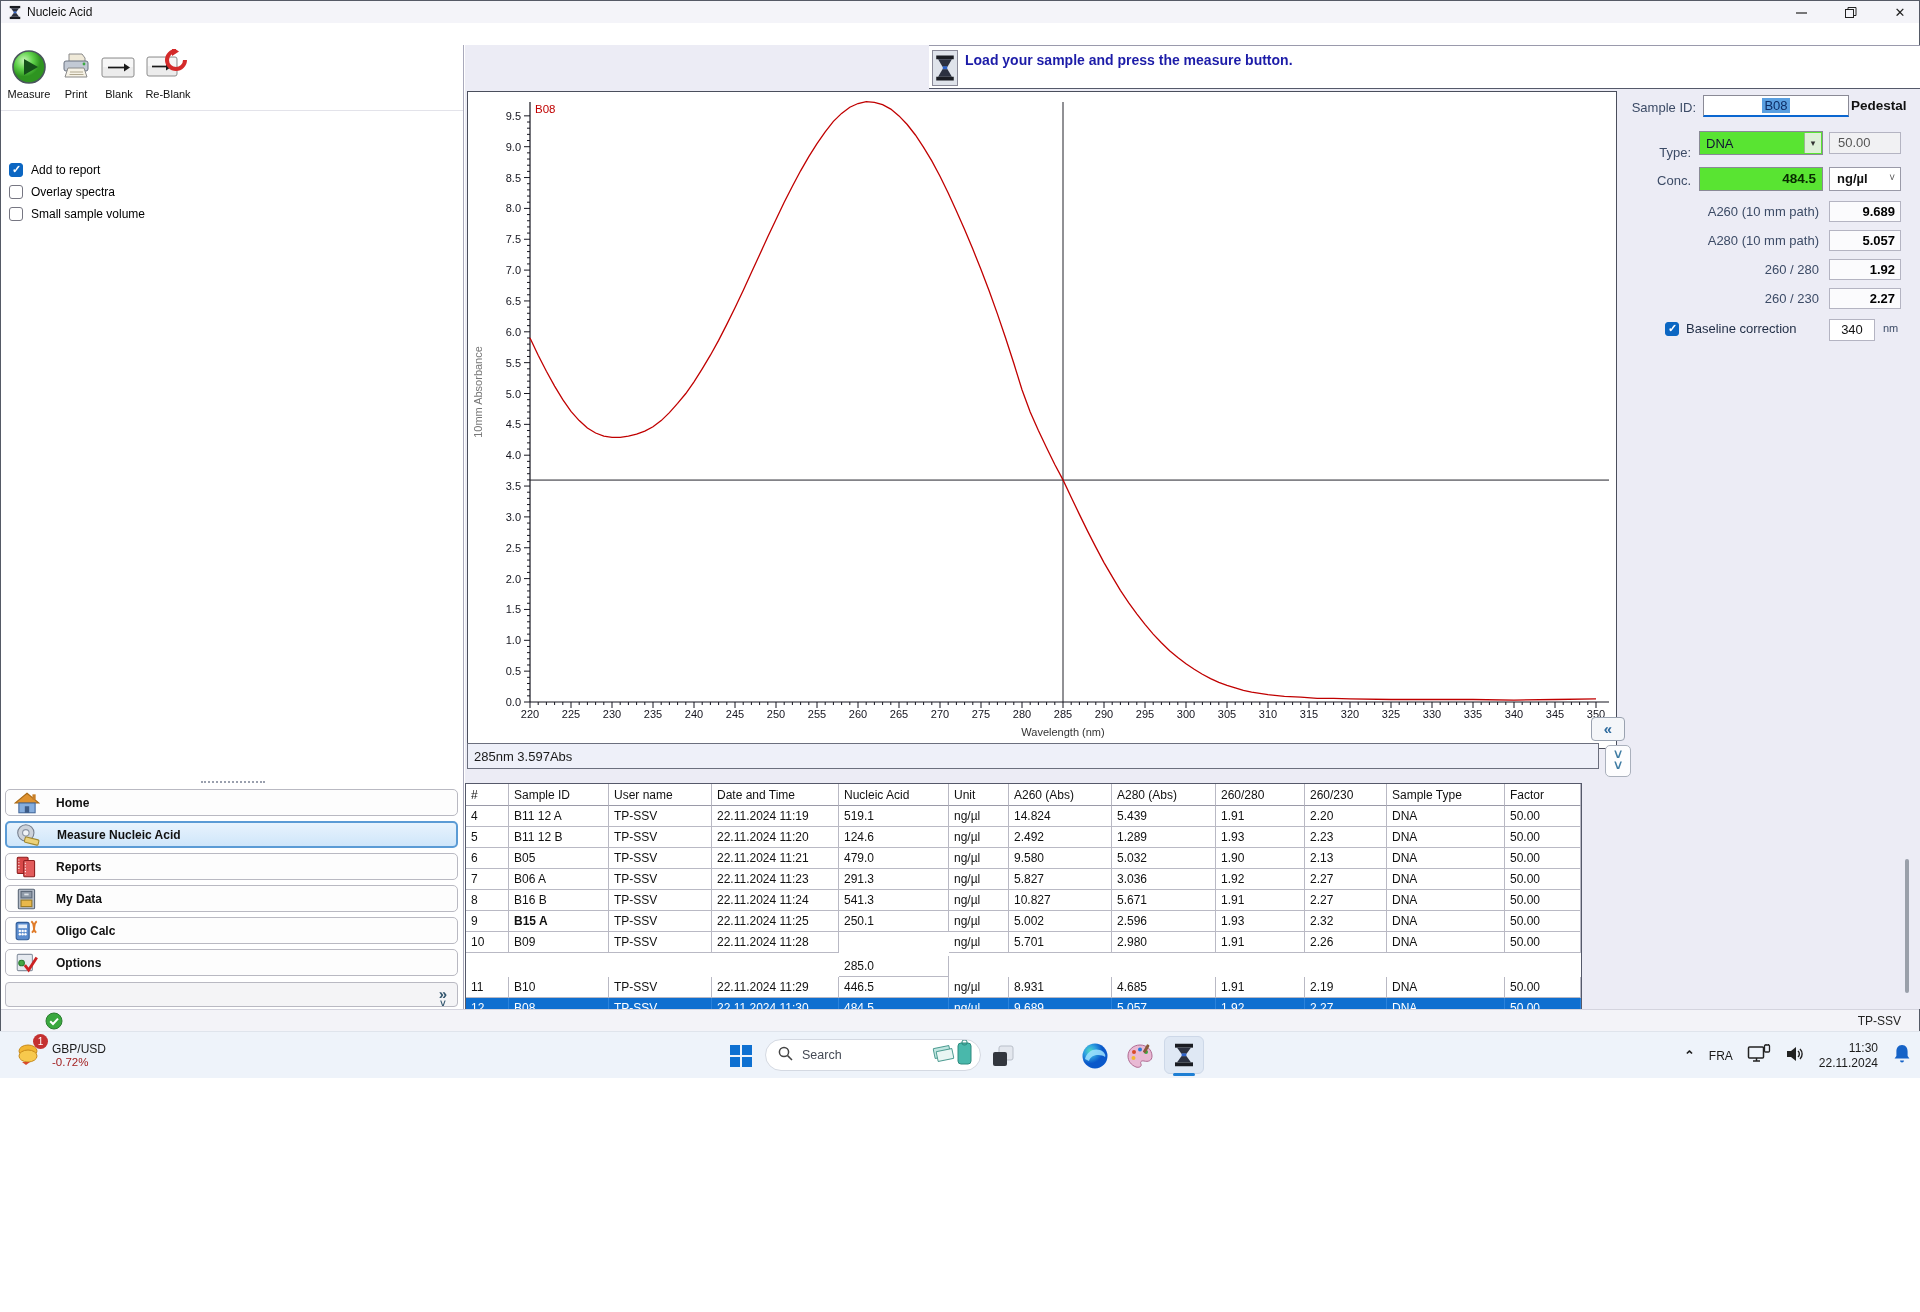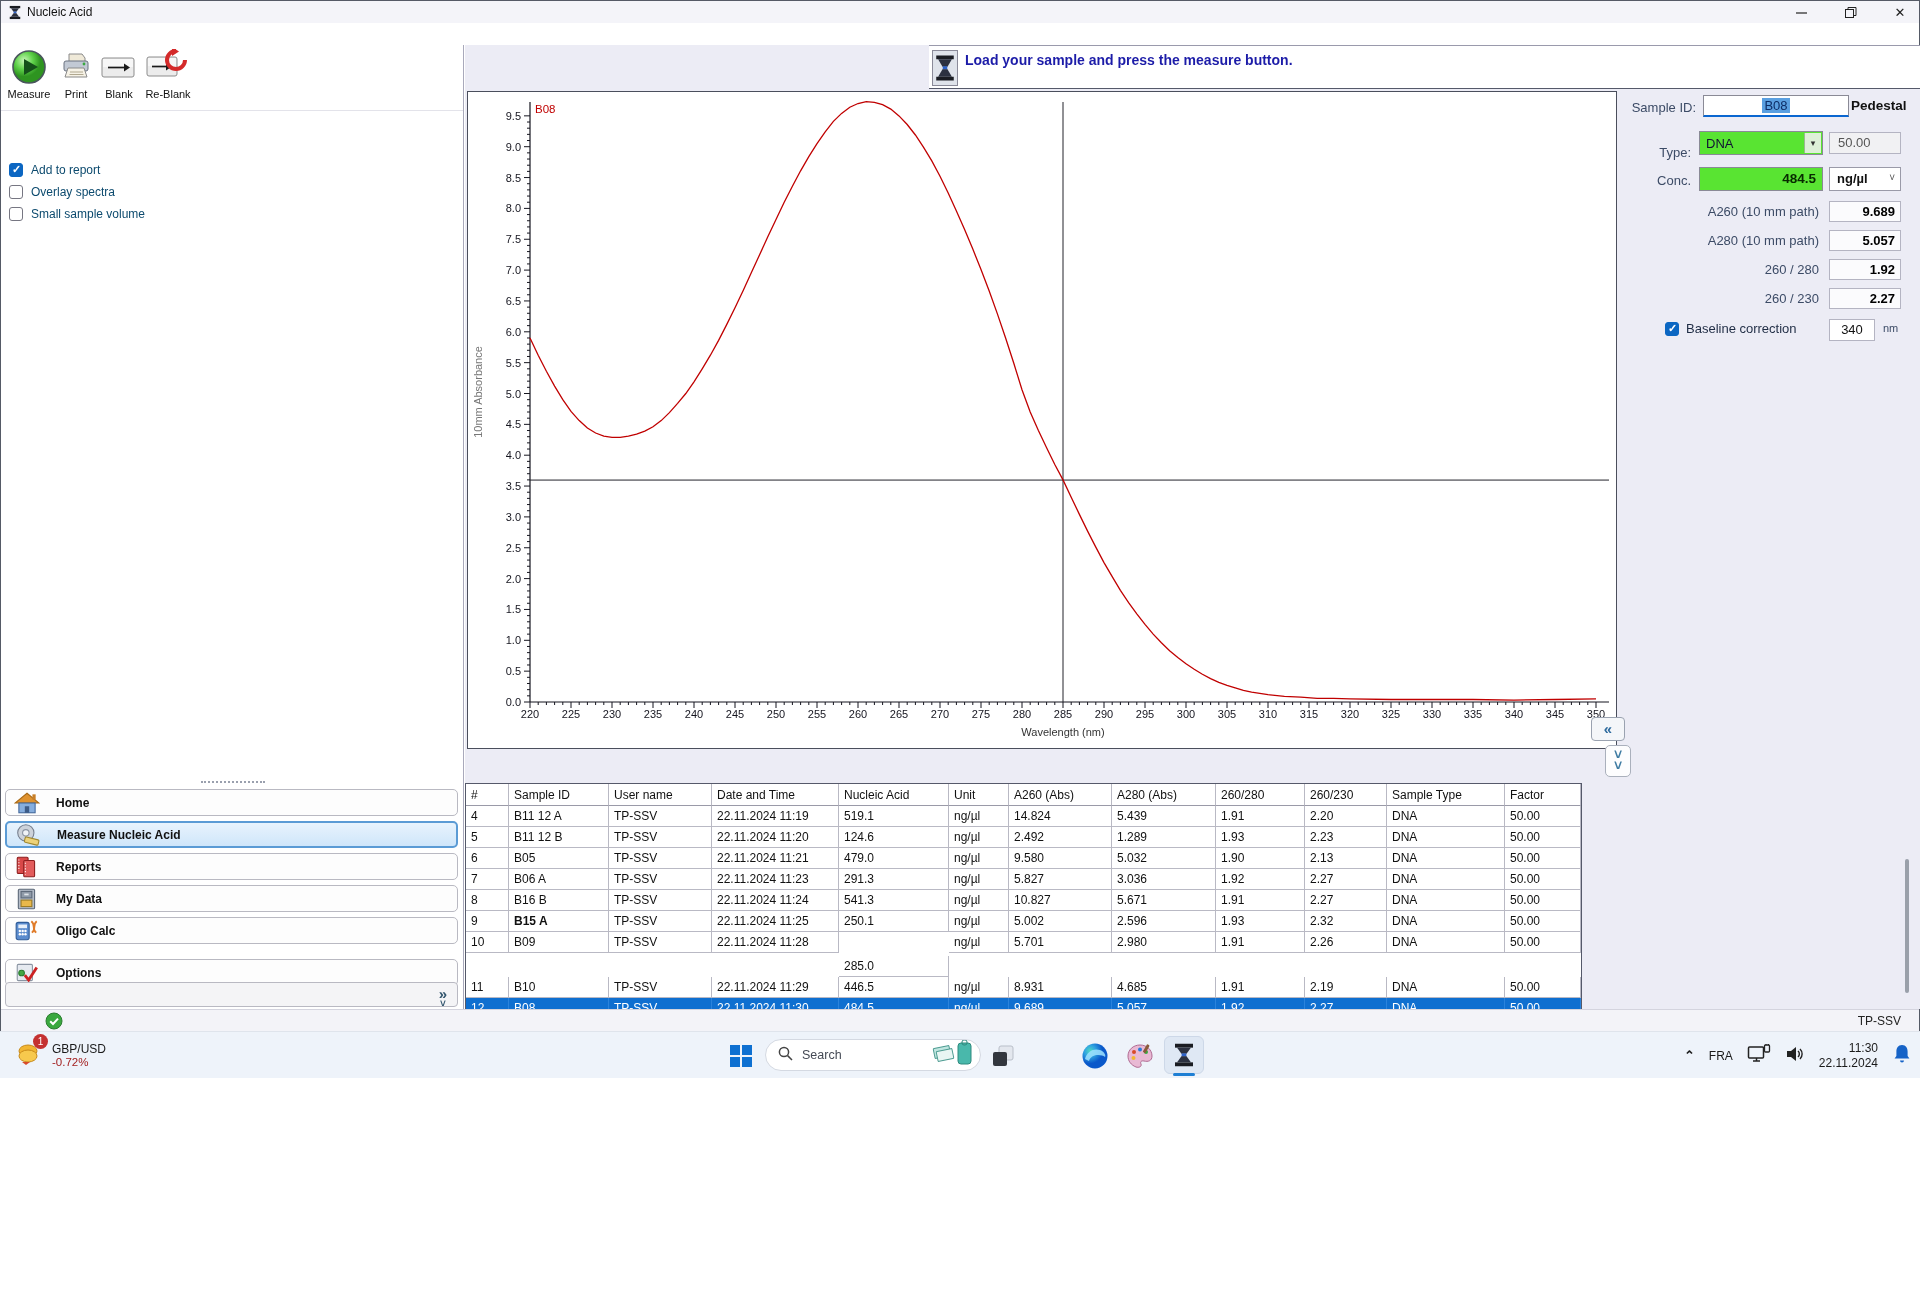--- a/index.html
+++ b/index.html
@@ -16,21 +16,21 @@
   .menu-item { font-size:12px; color:#111; }
 
   
   #left-panel { left:0; top:44px; width:463px; height:964px; background:#fff; border-right:1px solid #a9a9bb; }
   #toolbar { left:0; top:0; width:462px; height:66px; border-bottom:1px solid #e3e3ea; }
   .tbtn { position:absolute; top:2px; text-align:center; }
   .tbtn .ticon { height:40px; display:flex; align-items:center; justify-content:center; }
   .tbtn .tlabel { font-size:11px; color:#111; margin-top:1px; }
 
   .optrow { position:absolute; left:8px; display:flex; align-items:center; gap:8px; height:18px; }
-  .optrow .olabel { font-size:12px; color:#0c4a6e; }
+  .optrow .olabel { font-size:12px; color:#000000; }
   .cb { width:14px; height:14px; border:1px solid #767682; border-radius:3px; background:#fff; position:relative; flex:0 0 auto; }
   .cb.on { background:#0b66c2; border-color:#0b66c2; }
   .cb.on::after { content:"✓"; position:absolute; left:2px; top:-1px; color:#fff; font-size:11px; font-weight:bold; }
 
   
   #sidebar { left:4px; top:744px; width:455px; }
   #splitter { left:200px; top:736px; width:64px; height:4px; border-top:2px dotted #9aa0ae; }
   .nav-item { position:absolute; left:0; width:453px; height:27px; background:#fdfdfd; border:1px solid #b9b9c2; border-radius:5px; display:flex; align-items:center; cursor:pointer; }
   .nav-item.active { background:linear-gradient(#e8f3fd,#cfe6fa); border:2px solid #5b9bd5; }
   .nav-item .nicon { width:26px; height:24px; margin-left:8px; flex:0 0 auto; }
@@ -234,21 +234,21 @@
                 <circle cx="5.4" cy="11" r="1.1" fill="#fff"></circle>
                 <circle cx="8" cy="11" r="1.1" fill="#fff"></circle>
                 <circle cx="10.6" cy="11" r="1.1" fill="#fff"></circle>
                 <circle cx="5.4" cy="14" r="1.1" fill="#fff"></circle>
                 <circle cx="8" cy="14" r="1.1" fill="#fff"></circle>
                 <circle cx="10.6" cy="14" r="1.1" fill="#fff"></circle>
                 <path d="M16 2 c4.5 3.5 0 7 4.5 10.5 M21 2 c-4.5 3.5 0 7 -4.5 10.5" stroke="#e07b28" fill="none" stroke-width="1.7"></path>
               </svg></span>
             <span class="nlabel">Oligo Calc</span>
           </div>
-          <div class="nav-item" style="top: 170px;">
+          <div class="nav-item" style="top: 160px;">
             <span class="nicon"><svg width="26" height="24" viewBox="0 0 24 22">
                 <rect x="3" y="3" width="14" height="15" rx="1" fill="#e6eaf0" stroke="#8a94a2"></rect>
                 <circle cx="7" cy="11" r="2.6" fill="#44a844" stroke="#2b7d30"></circle>
                 <path d="M10 13 l3.5 4.5 L21 6" stroke="#cc2222" stroke-width="2.6" fill="none"></path>
               </svg></span>
             <span class="nlabel">Options</span>
           </div>
           <div id="nav-footer" style="top: 193px;">
             <span class="chev"><span>»</span><small>˅</small></span>
           </div>
@@ -563,20 +563,23 @@
           <text x="595" y="644" text-anchor="middle" font-size="11" fill="#333" font-family="Liberation Sans, sans-serif">Wavelength (nm)</text>
           <text x="14" y="300" text-anchor="middle" font-size="11" fill="#777" transform="rotate(-90 14 300)" font-family="Liberation Sans, sans-serif">10mm Absorbance</text>
           <line x1="595" y1="10" x2="595" y2="610" stroke="#23232b" stroke-width="1"></line>
           <line x1="62" y1="388.06510000000003" x2="1141" y2="388.06510000000003" stroke="#23232b" stroke-width="1"></line>
           <polyline points="62.0,246.0 70.2,263.2 78.4,279.3 86.6,294.1 94.8,307.7 103.0,319.4 111.2,328.6 119.4,336.1 127.6,341.0 135.8,344.1 144.0,345.3 152.2,345.3 160.4,344.1 168.6,342.2 176.8,339.1 185.0,334.8 193.2,328.6 201.4,320.6 209.6,311.4 217.8,301.5 226.0,289.8 234.2,276.8 242.4,263.2 250.6,248.4 258.8,232.4 267.0,215.7 275.2,198.5 283.4,180.6 291.6,162.7 299.8,144.8 308.0,127.5 316.2,110.2 324.4,94.2 332.6,78.8 340.8,64.6 349.0,51.6 357.2,39.9 365.4,29.4 373.6,21.4 381.8,15.2 390.0,11.5 398.2,9.7 406.4,10.3 414.6,12.7 422.8,17.1 431.0,23.9 439.2,32.5 447.4,43.0 455.6,55.3 463.8,68.9 472.0,84.3 480.2,101.0 488.4,118.9 496.6,137.4 504.8,157.1 513.0,177.5 521.2,199.1 529.4,221.9 537.6,246.0 545.8,271.3 554.0,297.8 562.2,320.0 570.4,338.5 578.6,355.8 586.8,372.5 595.0,387.9 603.2,405.2 611.4,422.4 619.6,439.1 627.8,455.1 636.0,470.6 644.2,484.7 652.4,498.3 660.6,510.7 668.8,521.8 677.0,532.3 685.2,542.1 693.4,550.8 701.6,558.8 709.8,565.6 718.0,571.7 726.2,577.3 734.4,582.2 742.6,586.6 750.8,590.3 759.0,593.3 767.2,595.8 775.4,598.3 783.6,600.1 791.8,601.4 800.0,602.6 816.4,604.4 832.8,605.1 849.2,606.3 865.6,606.3 882.0,606.9 923.0,607.5 964.0,607.5 1005.0,607.5 1046.0,608.1 1087.0,607.5 1128.0,606.9" fill="none" stroke="#c00000" stroke-width="1.3"></polyline>
           <text x="67" y="21" font-size="11.5" fill="#c00000" font-family="Liberation Sans, sans-serif">B08</text>
         </svg>
     </div>
     <div id="chart-collapse" class="abs"><span>«</span></div>
 
+    <div id="readout-box" class="abs">
+      <span>285nm 3.597Abs</span>
+    </div>
     <div id="readout-expand" class="abs"><span>˅<br>˅</span></div>
 
     <div id="sample-panel">
       <span class="plabel abs" style="left:1600px;top:99px;width:95px">Sample ID:</span>
       <div id="sampleid-input" class="abs"><span class="selhl">B08</span></div>
       <span id="pedestal-label" class="abs">Pedestal</span>
 
       <span class="plabel abs" style="left:1600px;top:144px;width:90px">Type:</span>
       <div id="type-combo" class="abs">
         <span class="tval">DNA</span>

